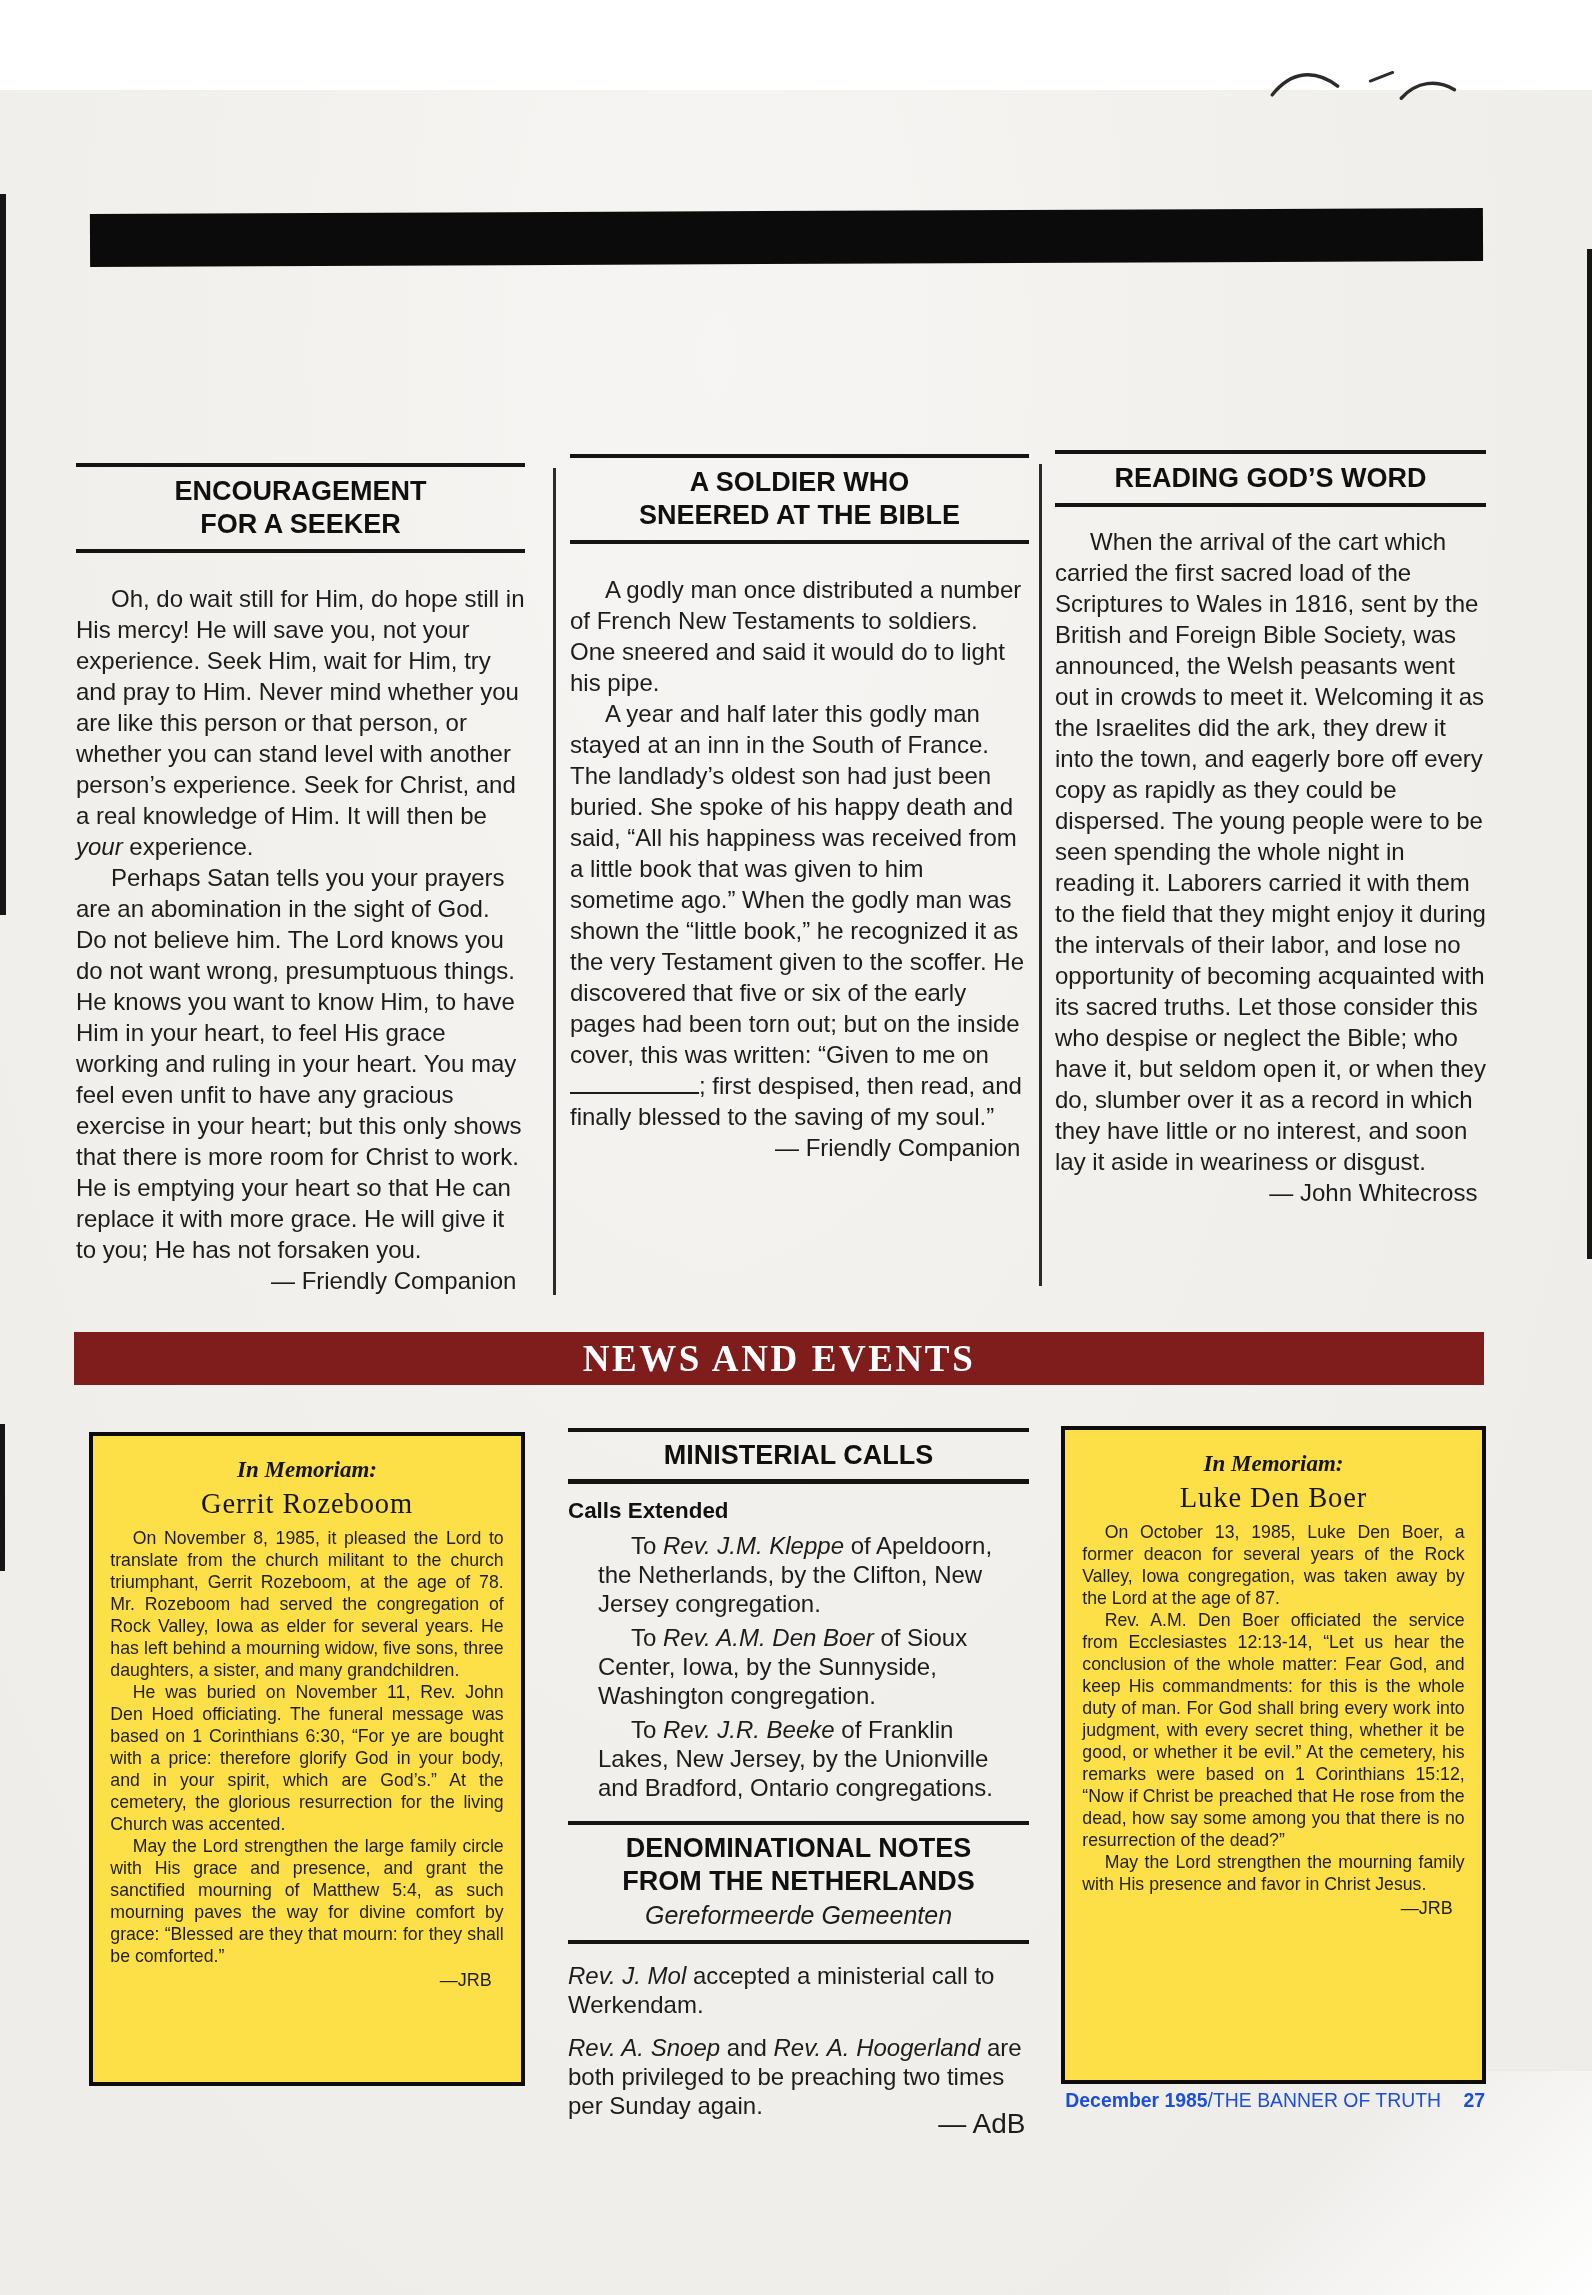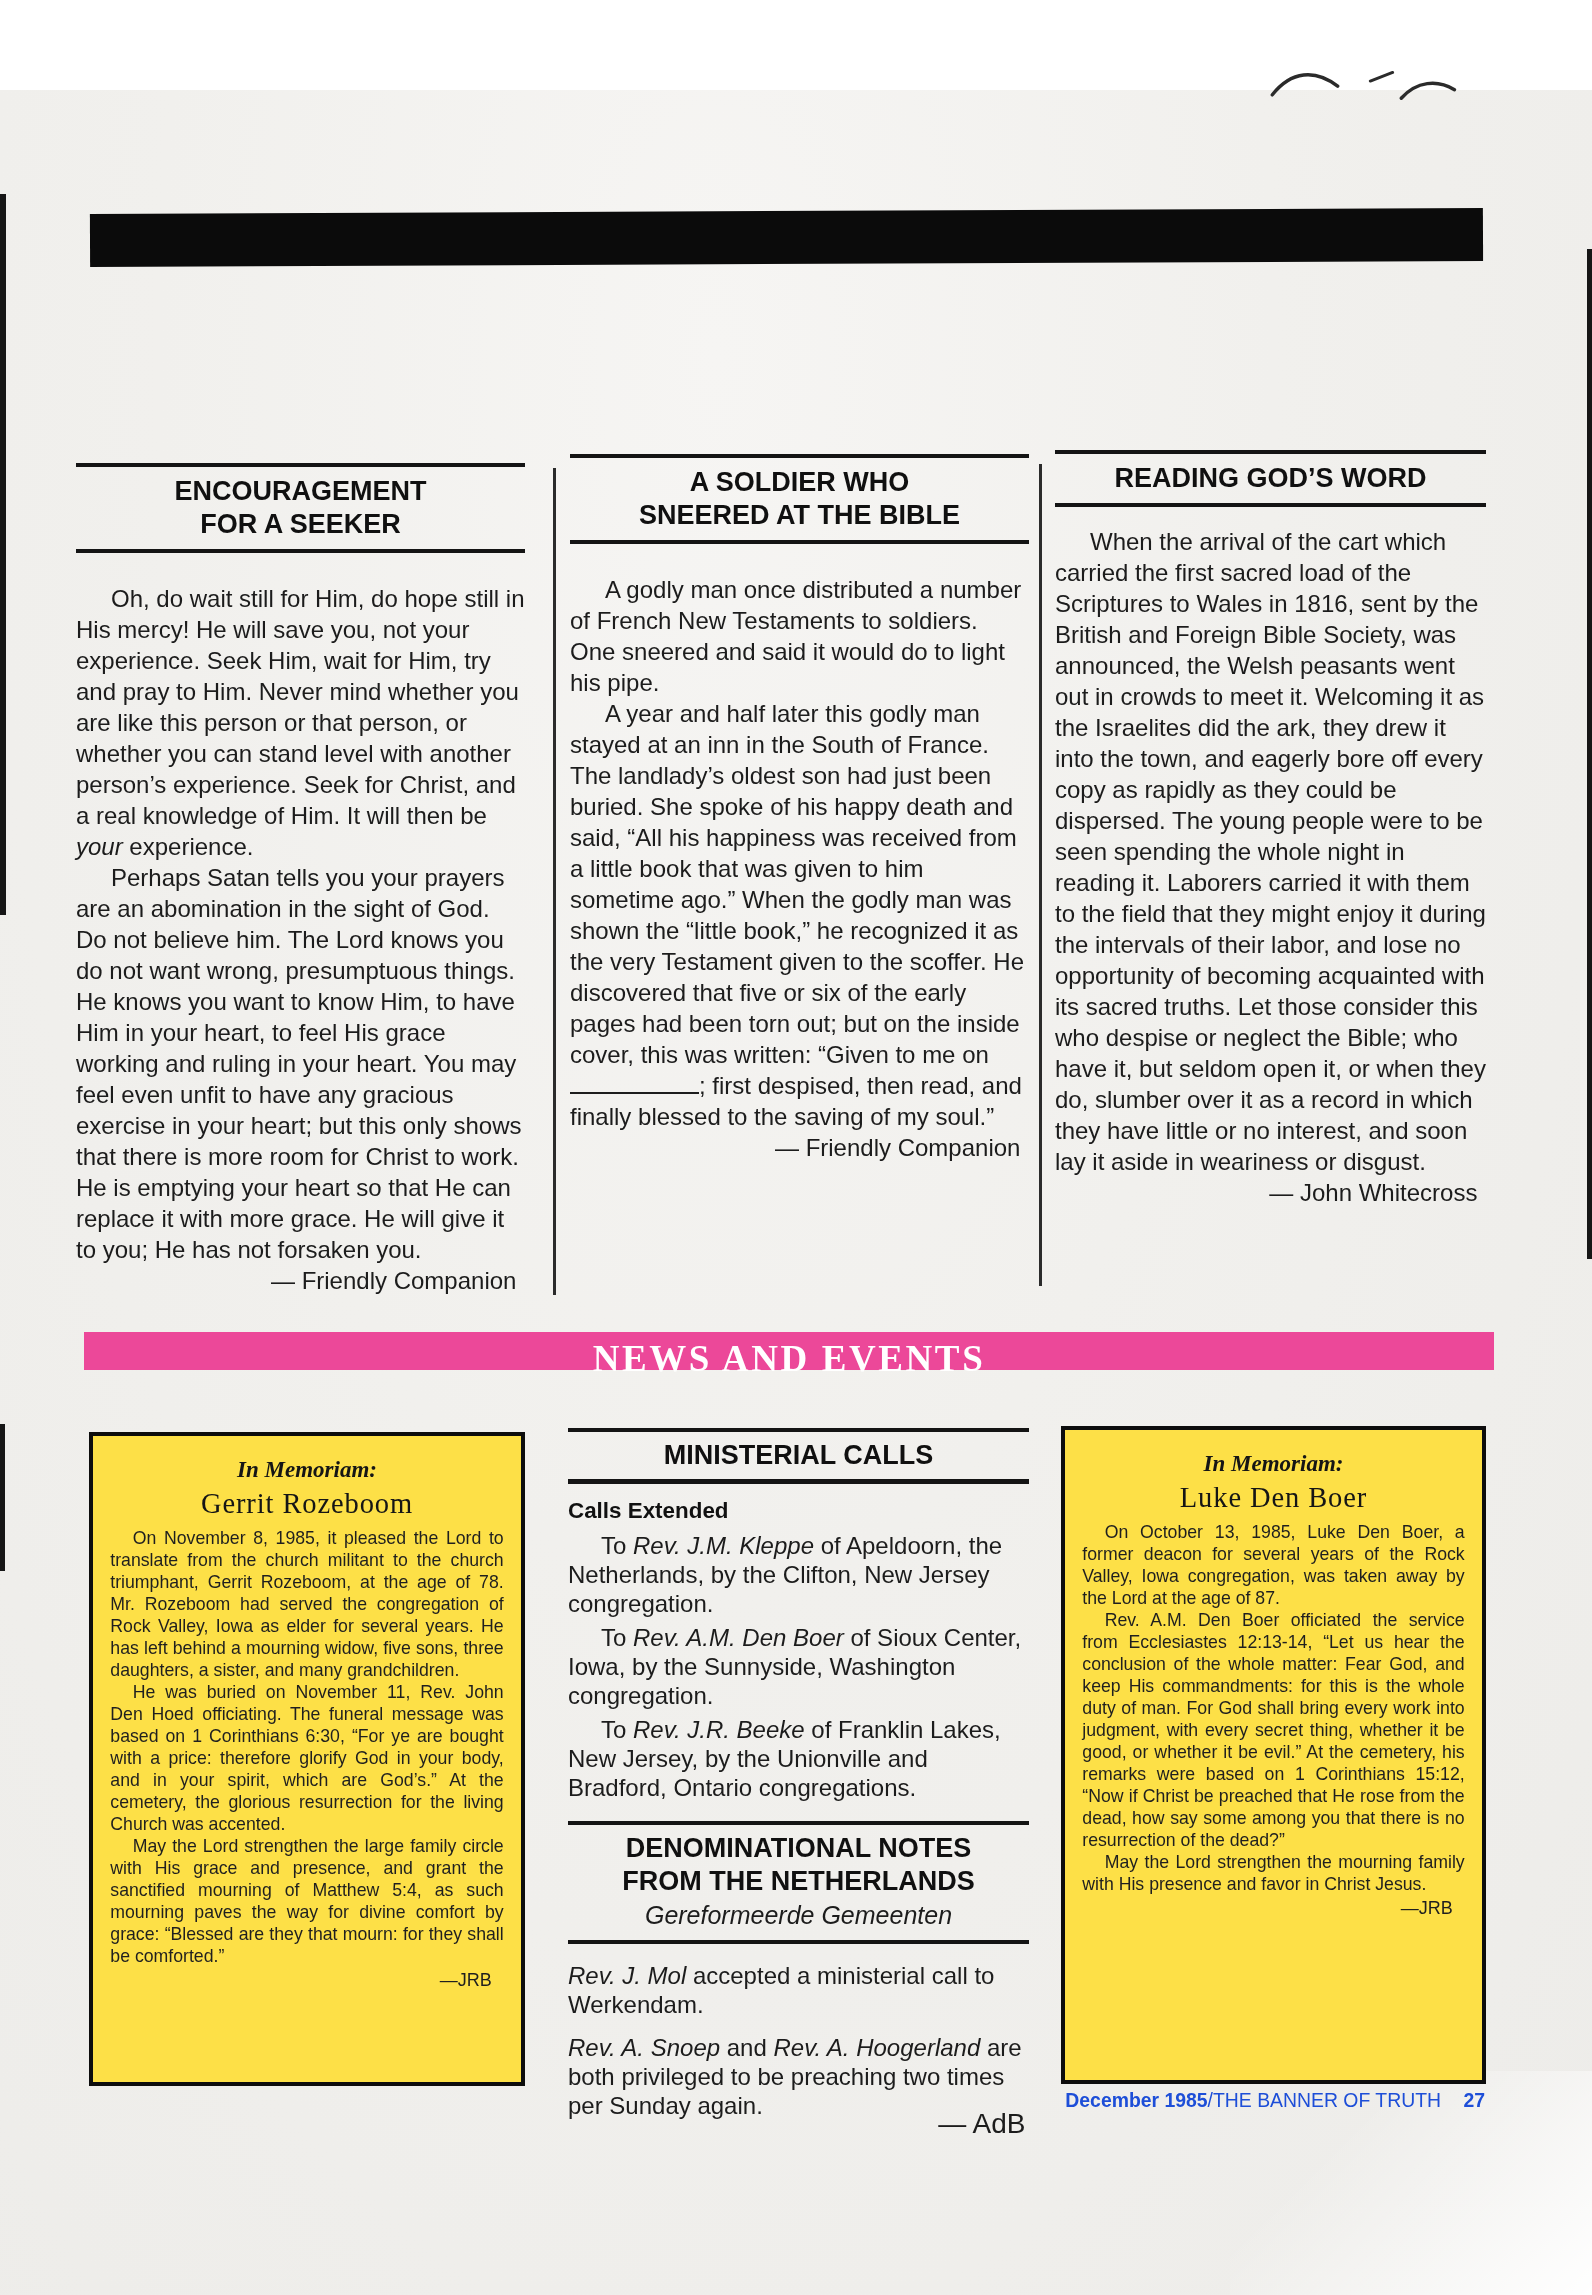--- a/index.html
+++ b/index.html
@@ -30,21 +30,21 @@
     font-weight:bold;font-size:27px;line-height:33px;text-align:center;
     color:#101010;margin:7.8px 0;
   }
   .art-body{margin-top:30px;}
   .art-body p{margin:0;font-size:24px;line-height:31px;text-indent:35px;color:#1c1c1c;}
   .attr{font-size:24px;text-align:right;padding-right:8.6px;margin-top:1.7px;color:#1c1c1c;}
   .blank-line{display:inline-block;width:129px;height:2.6px;background:#1d1d1d;vertical-align:baseline;}
 
   
   .banner{
-    position:absolute;left:84px;top:1332px;width:1410px;height:38px;background:#ec4899;
+    position:absolute;left:74px;top:1332px;width:1410px;height:53px;background:#7f1d1d;
   }
   .banner span{
     display:block;font-family:"Liberation Serif", serif;font-weight:bold;
     font-size:37px;line-height:53px;letter-spacing:2.6px;color:#ffffff;text-align:center;
   }
 
   
   .mem-box{
     position:absolute;border:4.3px solid #0d0d0d;background:#fde047;
     box-sizing:border-box;padding:12px 17.3px 7px;overflow:hidden;
@@ -63,21 +63,21 @@
   }
   .mem-attr{font-size:18px;text-align:right;padding-right:12px;margin-top:3.5px;color:#1f1f1f;}
 
   
   .sec-title{
     font-weight:bold;font-size:27px;line-height:33px;text-align:center;
     color:#101010;margin:7px 0;
   }
   .subhead{font-weight:bold;font-size:22.4px;margin:14px 0 7px;color:#111;}
   .nbody{margin:0 0 5.2px;font-size:24px;line-height:29px;color:#1c1c1c;}
-  .nbody.indent{text-indent:33px;}
+  .nbody.indent{text-indent:33px;margin-left:30px;}
   .nbody.noindent{text-indent:0;margin-bottom:14px;}
   .den-block{margin-top:19px;}
   .den-sub{
     font-style:italic;font-size:25px;line-height:31px;text-align:center;
     margin:1.7px 0 8.6px;color:#1c1c1c;
   }
   .attr-adb{font-size:28px;text-align:right;padding-right:3.5px;margin-top:-26px;color:#1c1c1c;}
 
   
   .footer{

